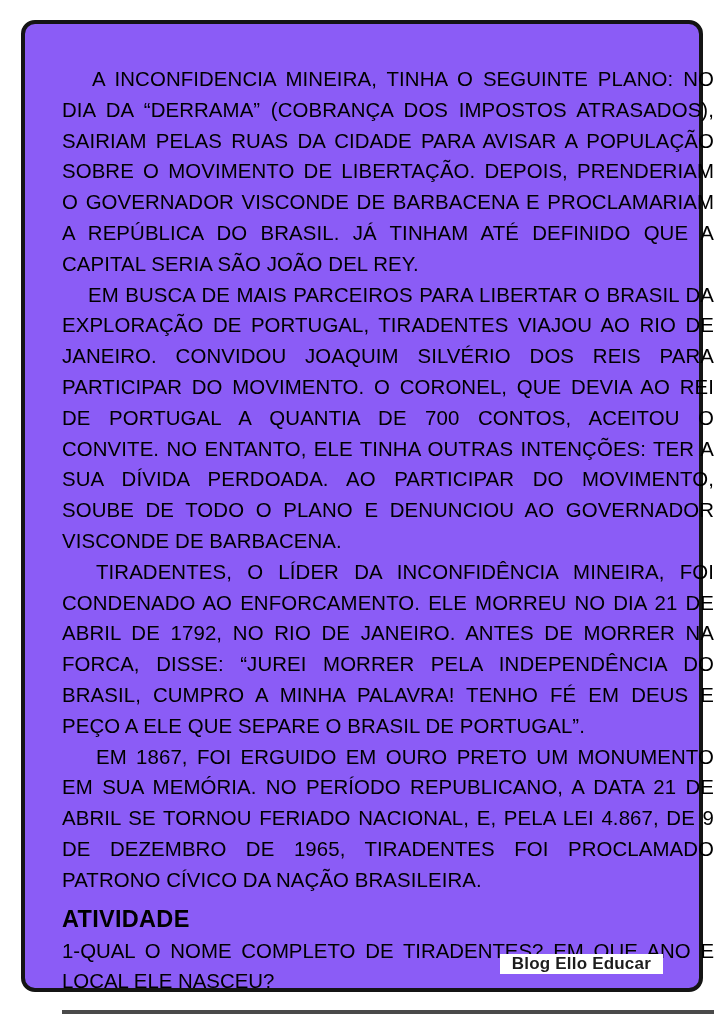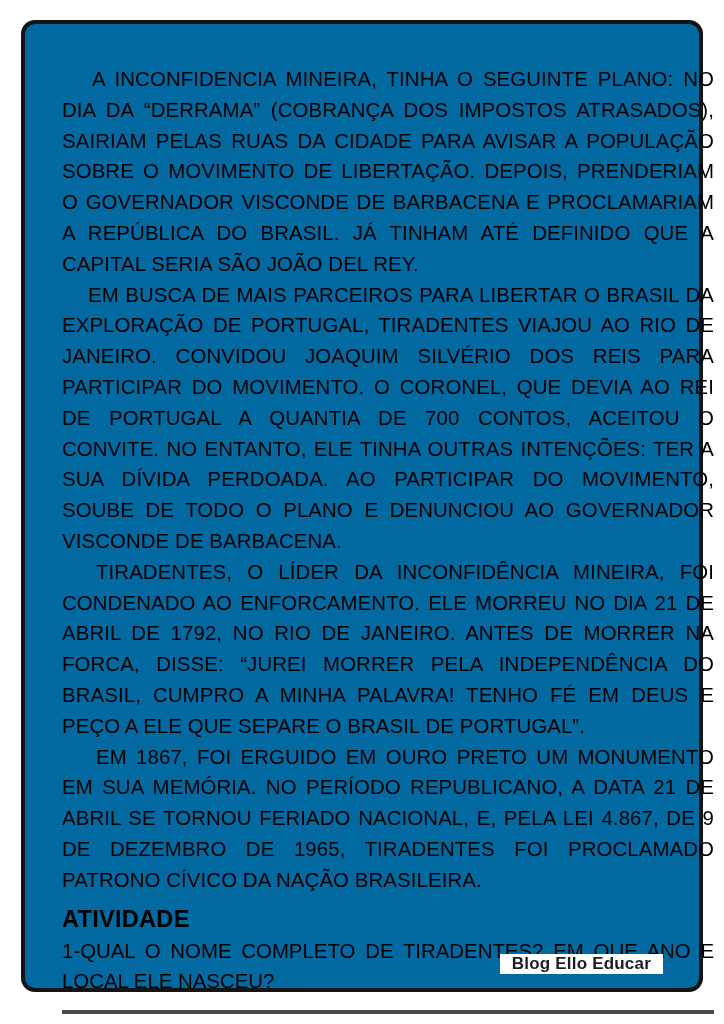--- a/index.html
+++ b/index.html
@@ -26,21 +26,21 @@
   
   .frame {
     position: absolute;
     left: 21px;
     top: 20px;
     width: 682px;
     height: 972px;
     box-sizing: border-box;
     border: 4px solid #141414;
     border-radius: 14px;
-    background: #0369a1;
+    background: #8b5cf6;
   }
 
   
   .content {
     position: absolute;
     left: 37px;
     top: 40px;
     width: 652px;
   }
 

